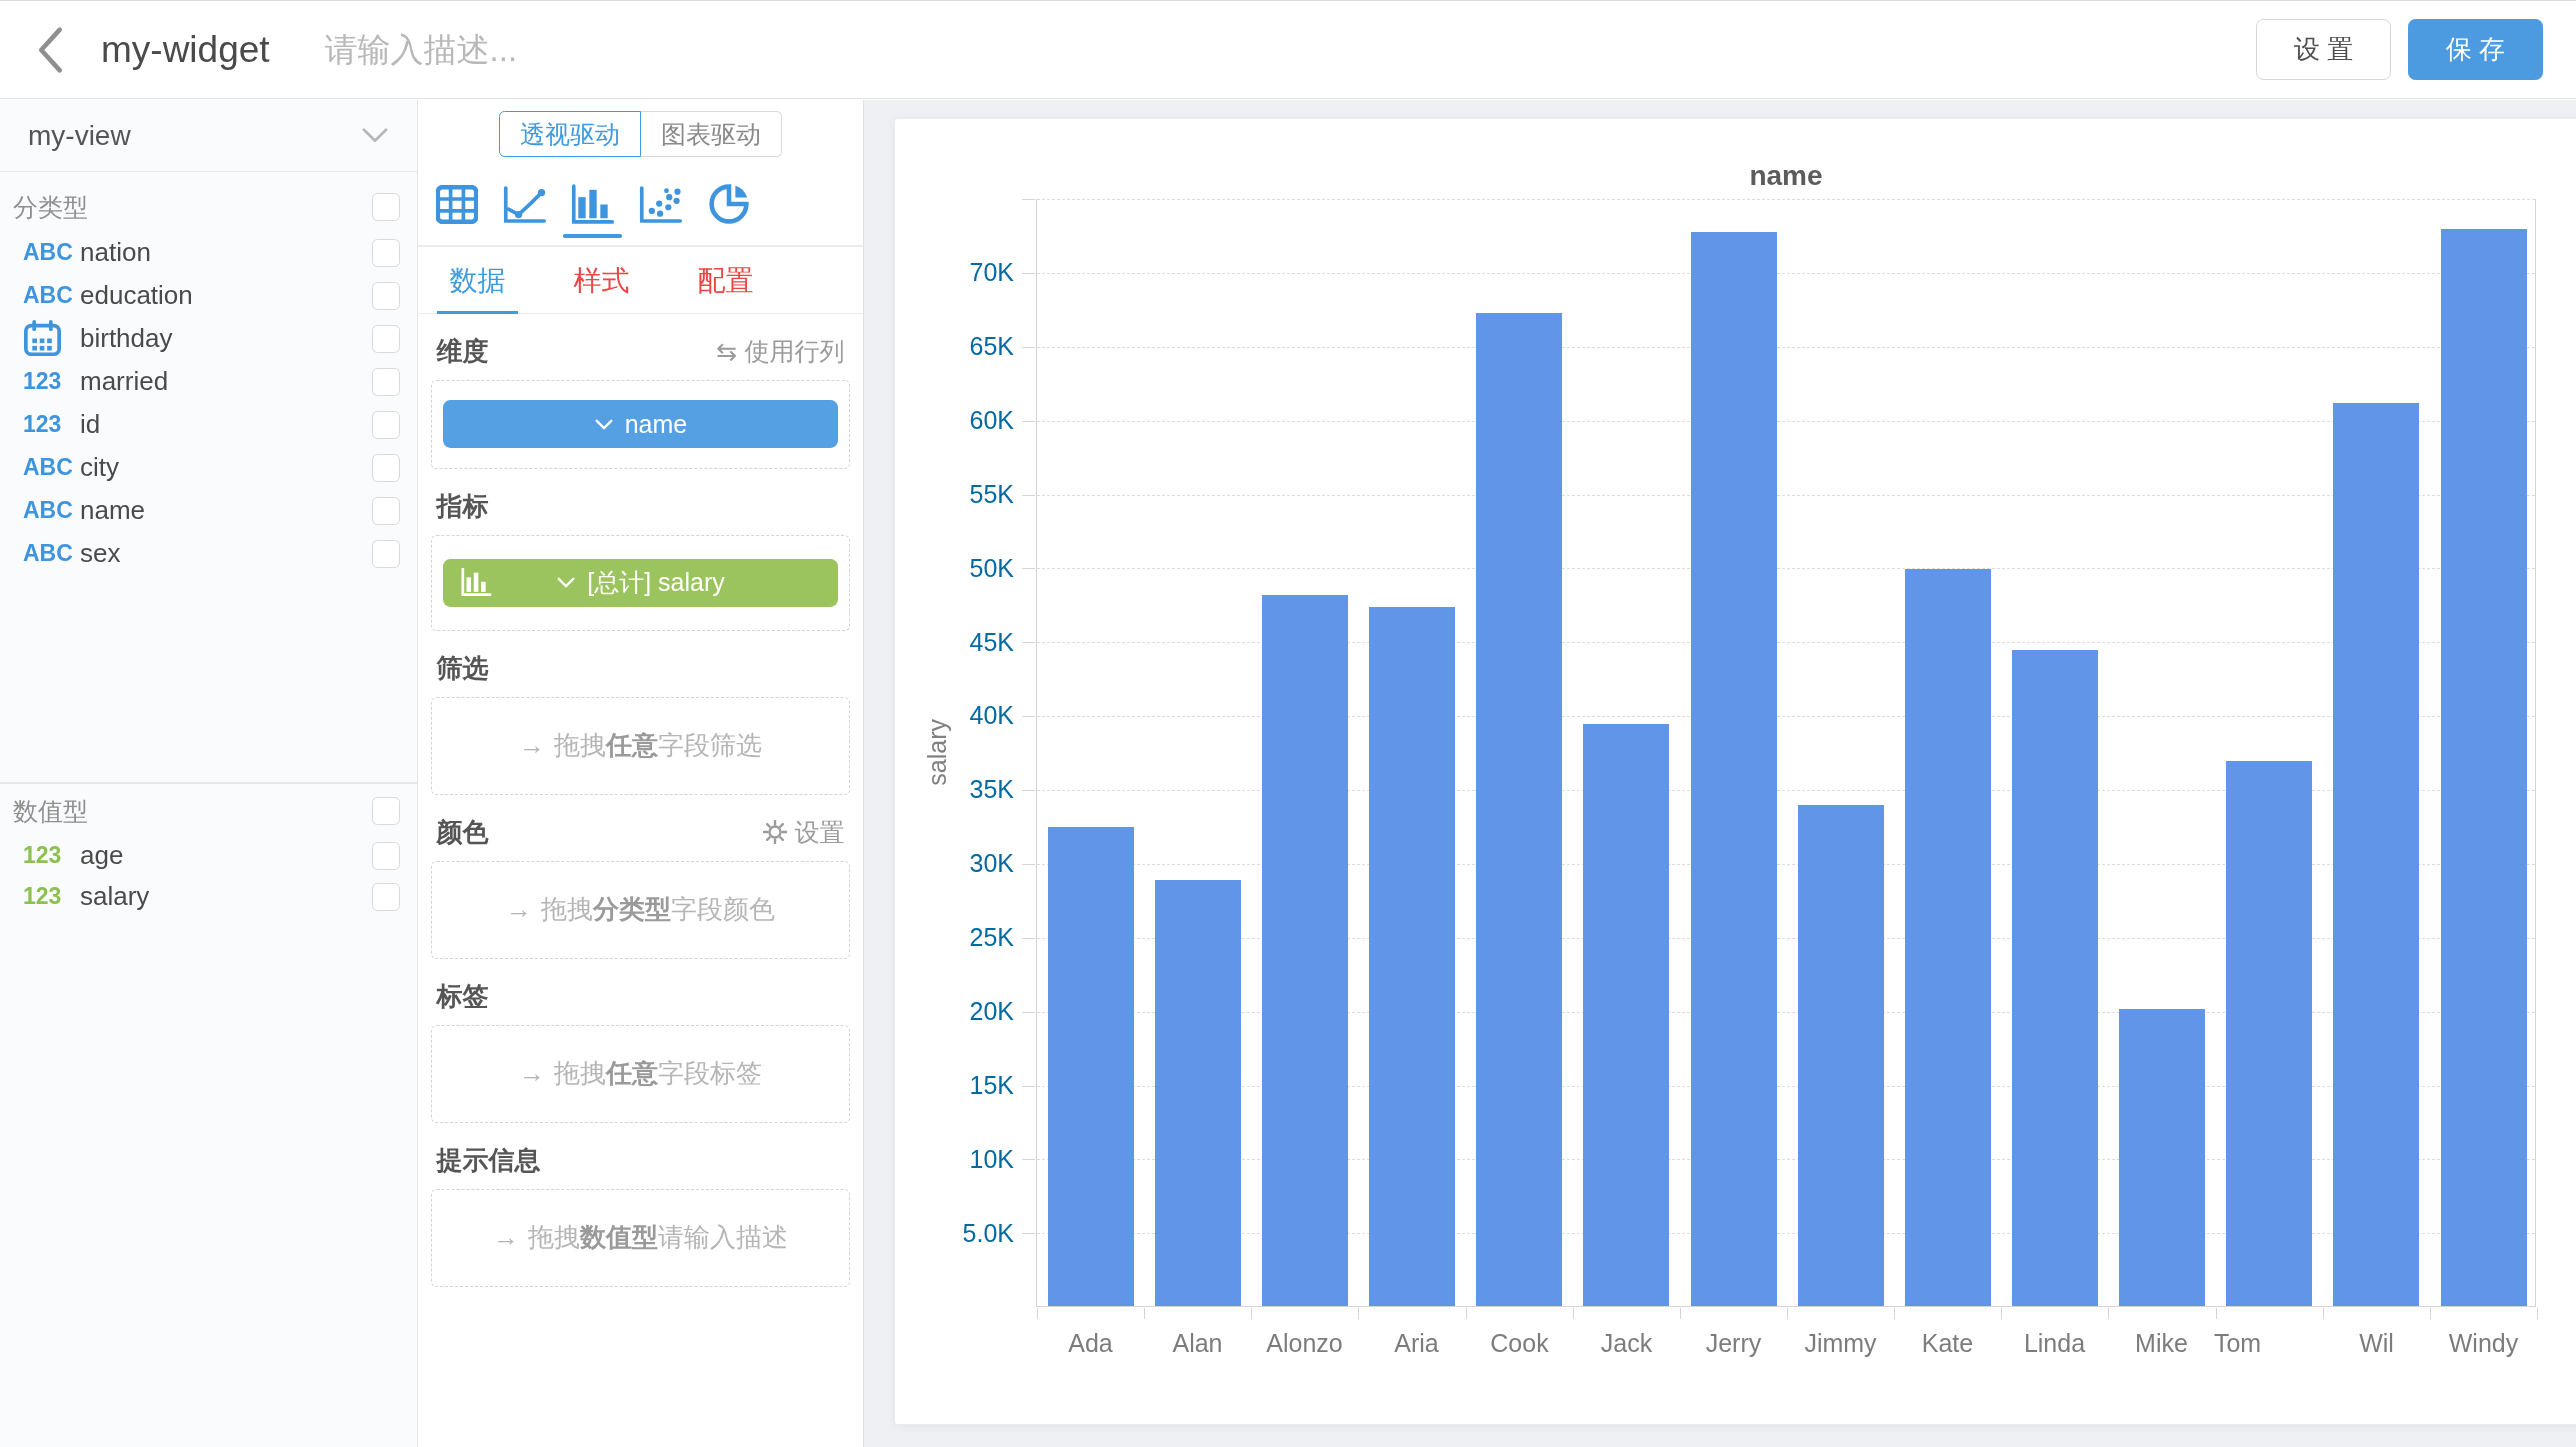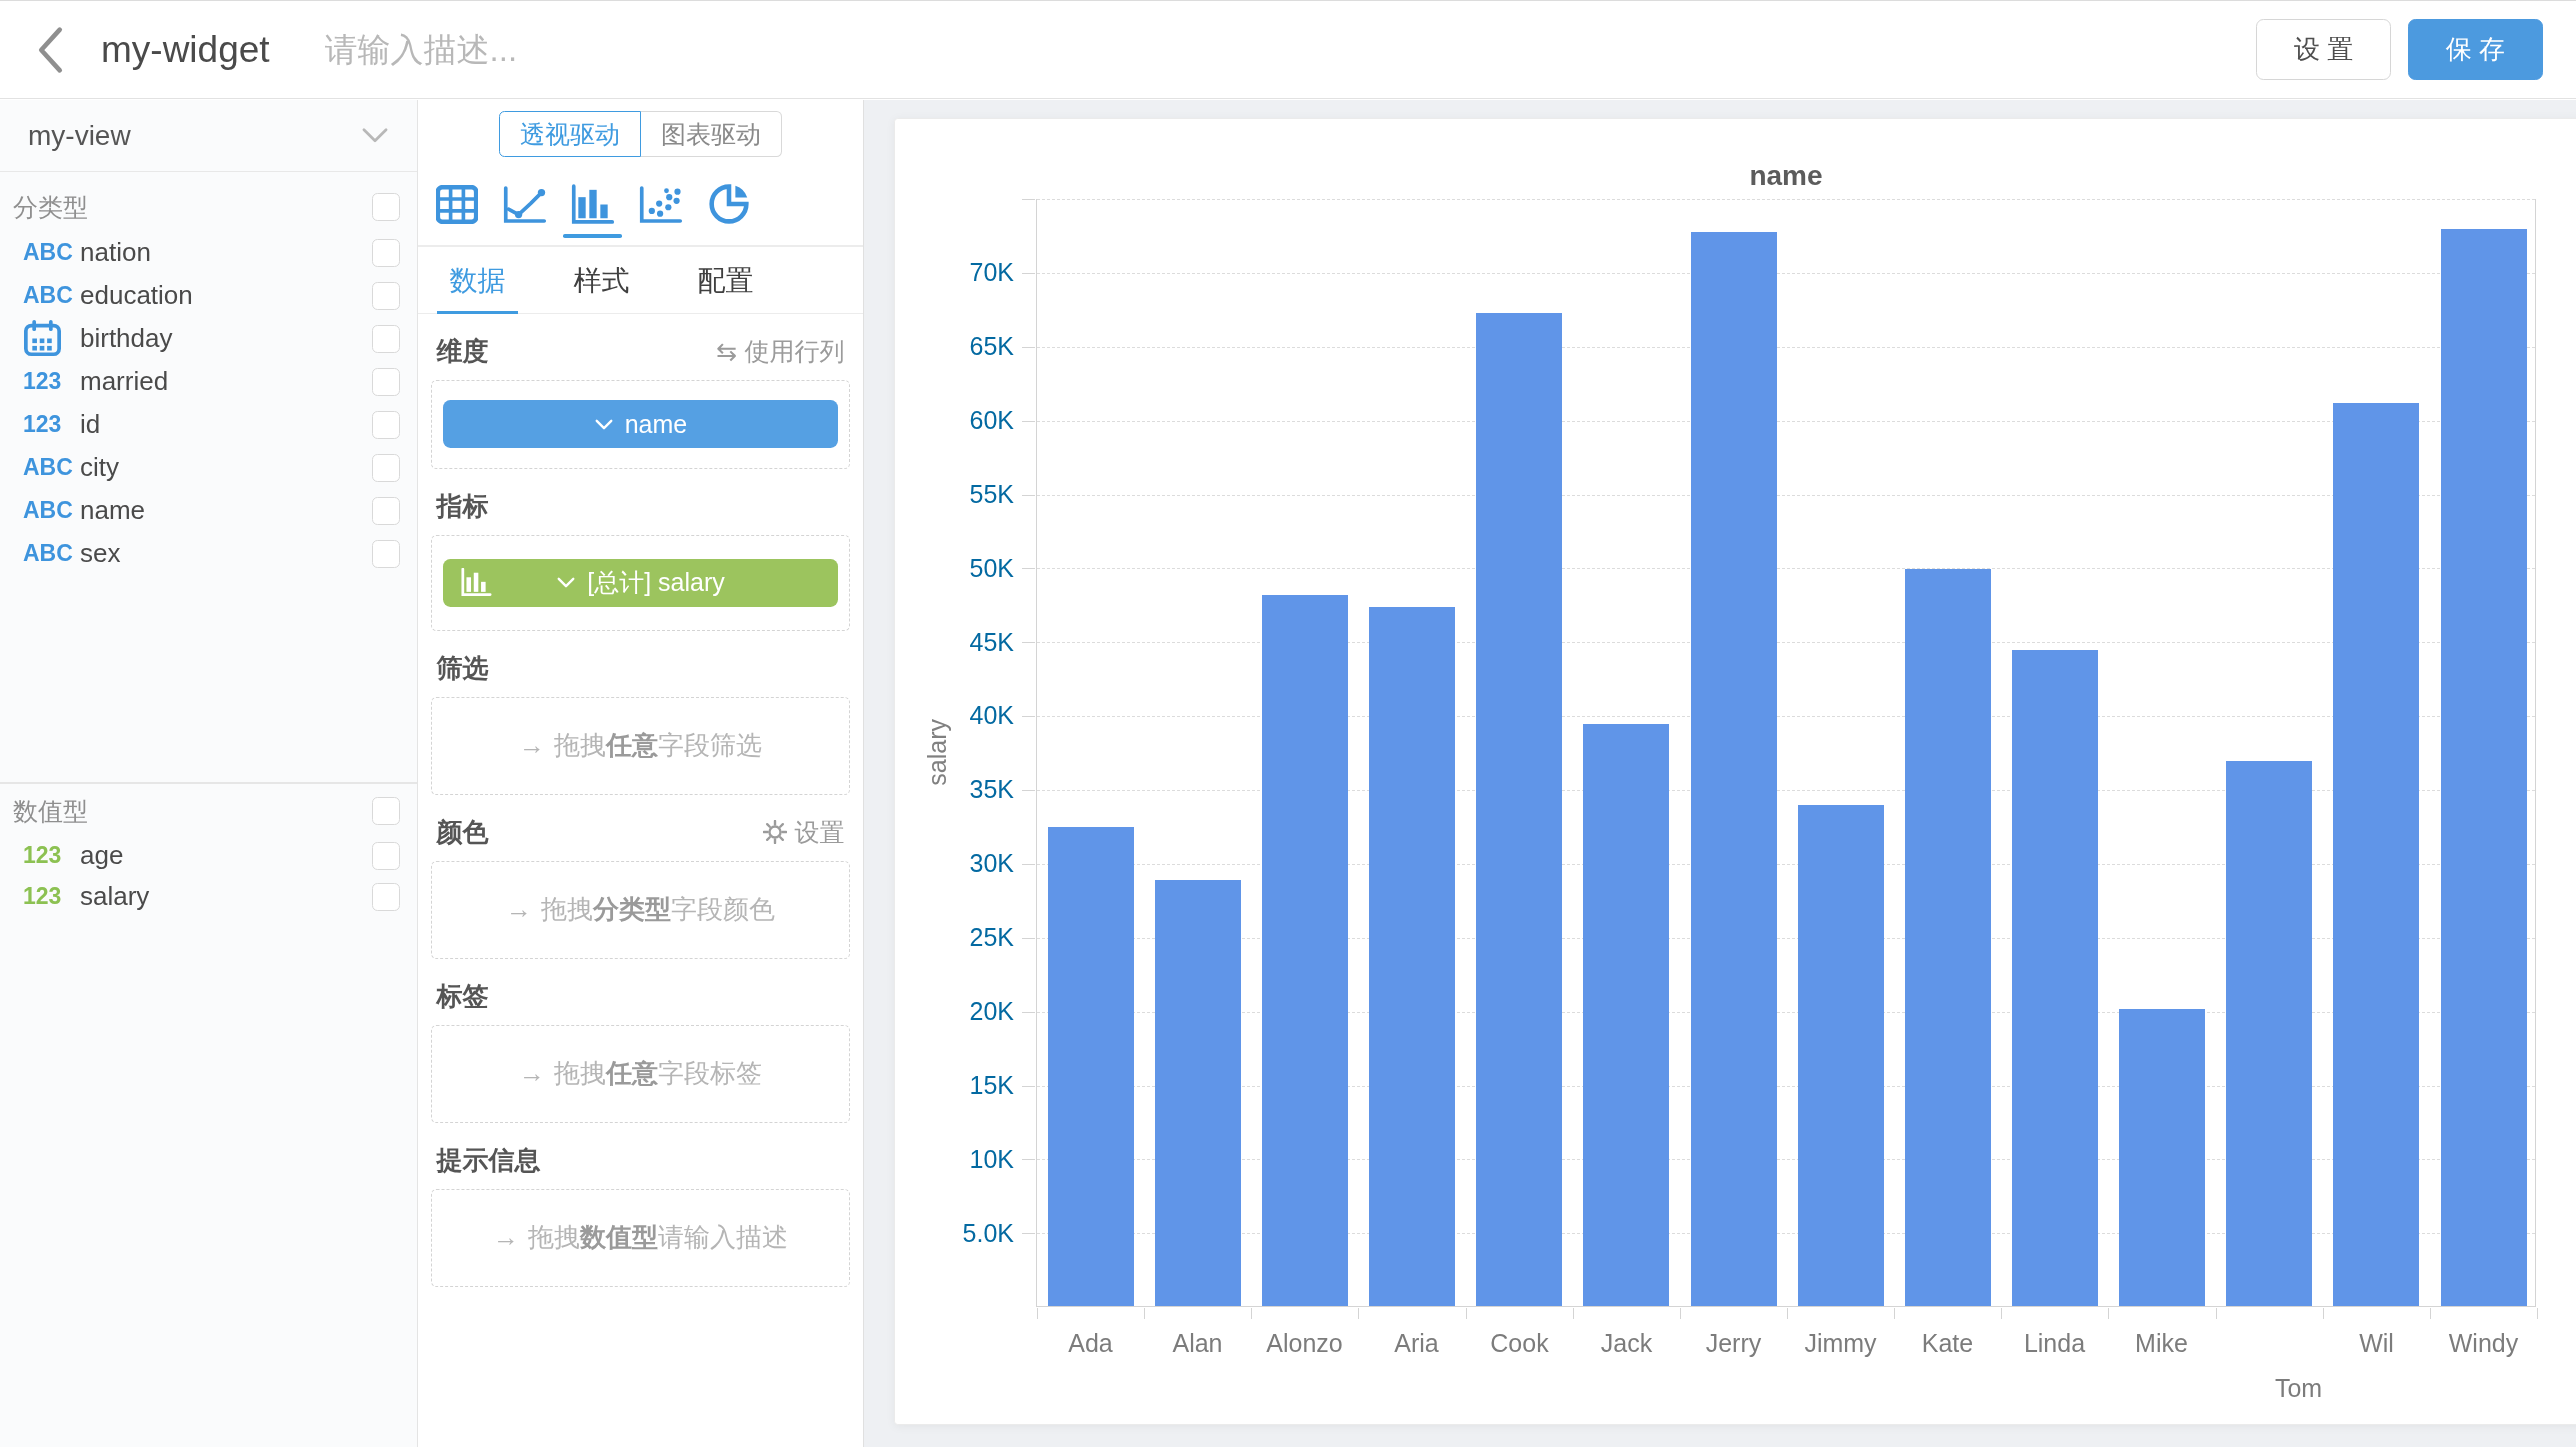--- a/index.html
+++ b/index.html
@@ -45,21 +45,21 @@
   .panel { width:446px; height:100%; background:#fff; border-right:1.8px solid #e0e0e0; position:relative; }
   .mode-tabs { display:flex; justify-content:center; margin-top:11px; }
   .mode-tab { height:46px; padding:0 20px; font-size:25px; display:flex; align-items:center; background:#fff; cursor:pointer; }
   .mode-tab.active { border:1.8px solid #3f9be0; color:#3f9be0; border-radius:5.5px 0 0 5.5px; z-index:2; }
   .mode-tab.inactive { border:1.8px solid #d9d9d9; border-left:none; color:#8a8a8a; border-radius:0 5.5px 5.5px 0; }
   .icon-row { display:flex; align-items:flex-end; gap:20px; padding:20px 0 0 14.8px; height:68px; }
   .cicon { width:48px; height:42px; display:flex; align-items:center; justify-content:center; cursor:pointer; position:relative; }
   .cicon .under { position:absolute; left:-5.5px; right:-5.5px; bottom:-13px; height:3.7px; background:#3f9be0; border-radius:1.8px; }
   .panel-divider { height:1.8px; background:#ececec; margin-top:20px; }
   .data-tabs { display:flex; padding:0 26px; gap:57px; border-bottom:1.8px solid #ececec; }
-  .dtab { font-size:28px; color:#404040; padding:14.8px 5.5px 13px 5.5px; position:relative; cursor:pointer; }
+  .dtab { font-size:28px; color:#ef4444; padding:14.8px 5.5px 13px 5.5px; position:relative; cursor:pointer; }
   .dtab.active { color:#3f9be0; }
   .dtab.active::after { content:""; position:absolute; left:-7.4px; right:-7.4px; bottom:-1.8px; height:3.7px; background:#3f9be0; }
   .panel-body { padding:0 13px; }
   .sec-row { display:flex; align-items:center; margin-top:20px; padding:0 5.5px; }
   .sec-label { font-size:26px; font-weight:600; color:#555; }
   .sec-action { margin-left:auto; font-size:25px; color:#9b9b9b; cursor:pointer; display:flex; align-items:center; gap:7.4px; }
   .zone { border:1.8px dashed #d4d4d4; border-radius:5.5px; margin-top:11px; display:flex;
     align-items:center; justify-content:center; background:#fff; }
   .zone.h96 { height:89px; } .zone.h104 { height:96px; } .zone.h106 { height:98px; }
   .ph { font-size:26px; color:#b5b5b5; display:flex; align-items:center; gap:9.2px; }
@@ -417,21 +417,21 @@
             <div class="xlabel" style="left: 643px; width: 107px;">Jerry</div>
             <div class="bar" style="left: 761px; width: 86px; height: 501px; background: rgb(96, 149, 232);"></div>
             <div class="xlabel" style="left: 750px; width: 107px;">Jimmy</div>
             <div class="bar" style="left: 868px; width: 86px; height: 737px; background: rgb(96, 149, 232);"></div>
             <div class="xlabel" style="left: 857px; width: 107px;">Kate</div>
             <div class="bar" style="left: 975px; width: 86px; height: 656px; background: rgb(96, 149, 232);"></div>
             <div class="xlabel" style="left: 964px; width: 107px;">Linda</div>
             <div class="bar" style="left: 1082px; width: 86px; height: 297px; background: rgb(96, 149, 232);"></div>
             <div class="xlabel" style="left: 1071px; width: 107px;">Mike</div>
             <div class="bar" style="left: 1189px; width: 86px; height: 545px; background: rgb(96, 149, 232);"></div>
-            <div class="xlabel" style="left: 1208px; width: 107px; margin-top: 45px;">Tom</div>
+            <div class="xlabel" style="left: 1147px; width: 107px;">Tom</div>
             <div class="bar" style="left: 1296px; width: 86px; height: 903px; background: rgb(96, 149, 232);"></div>
             <div class="xlabel" style="left: 1286px; width: 107px;">Wil</div>
             <div class="bar" style="left: 1404px; width: 86px; height: 1077px; background: rgb(96, 149, 232);"></div>
             <div class="xlabel" style="left: 1393px; width: 107px;">Windy</div>
             <div class="xtickmark" style="left: 0px;"></div>
             <div class="xtickmark" style="left: 107px;"></div>
             <div class="xtickmark" style="left: 214px;"></div>
             <div class="xtickmark" style="left: 321px;"></div>
             <div class="xtickmark" style="left: 429px;"></div>
             <div class="xtickmark" style="left: 536px;"></div>

